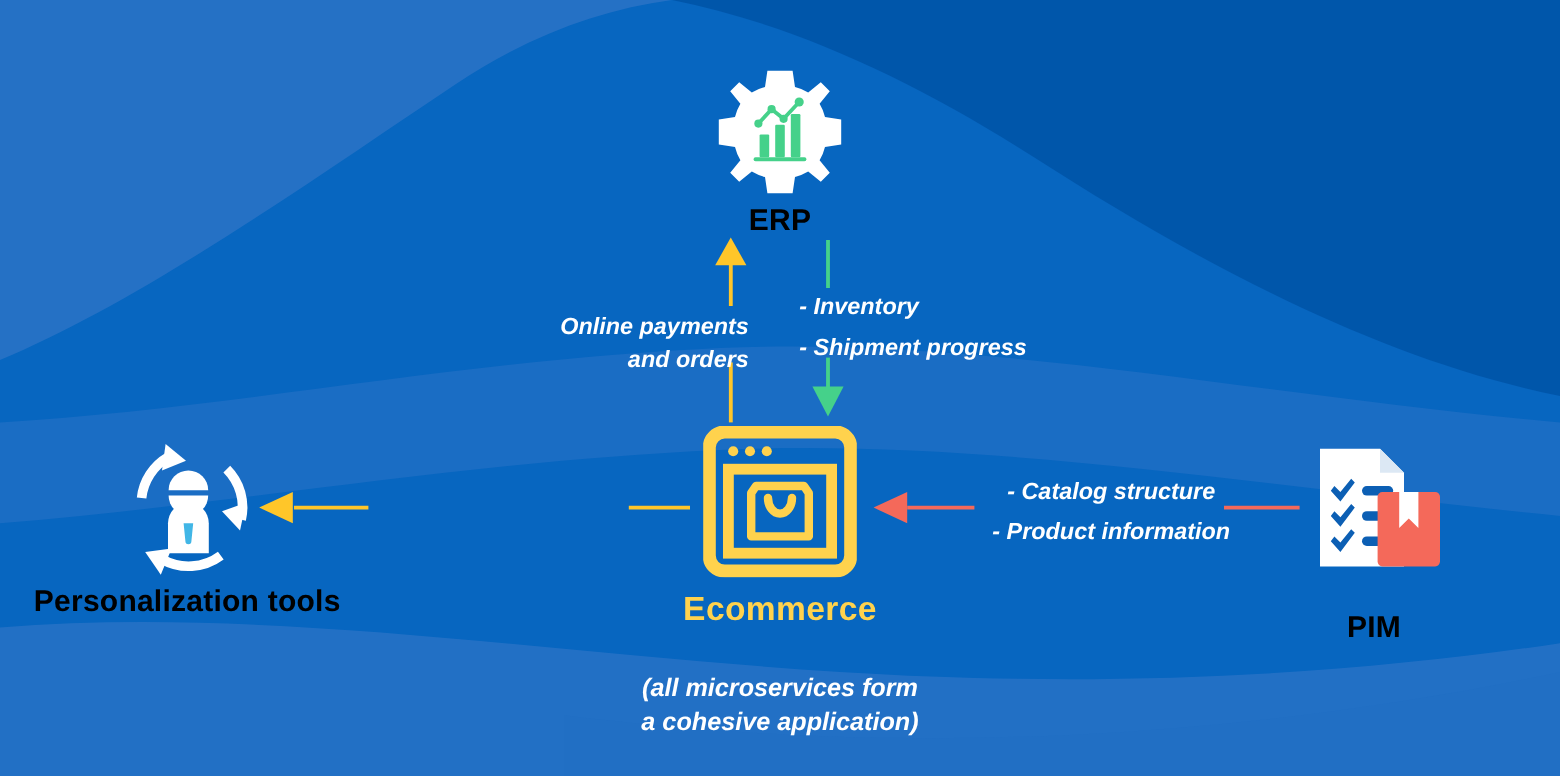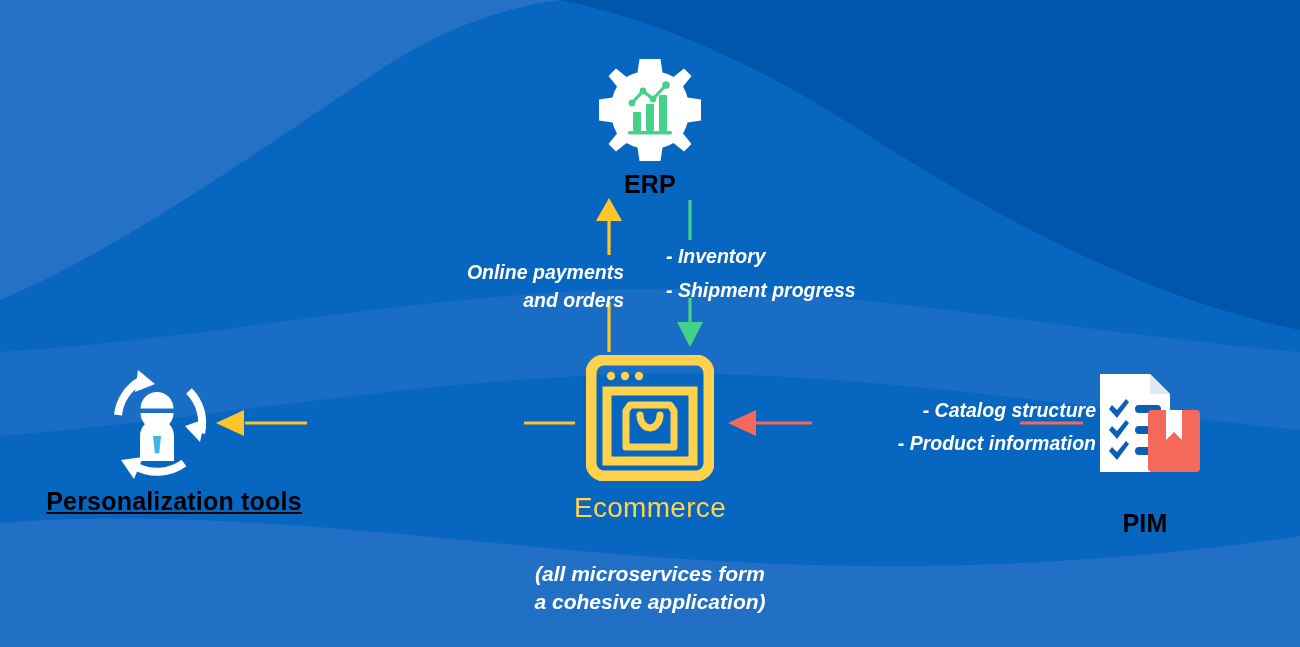--- a/index.html
+++ b/index.html
@@ -33,21 +33,21 @@
     font-weight:bold;
     font-size:19.5px;
     line-height:1.42;
     white-space:pre-line;
   }
   .ecomTitle {
     position:absolute;
     width:420px;
     text-align:center;
     color:#ffd24d;
-    font-weight:normal;
+    font-weight:bold;
     font-size:28px;
     letter-spacing:.3px;
   }
   .ecomSub {
     position:absolute;
     width:460px;
     text-align:center;
     color:#ffffff;
     font-style:italic;
     font-weight:bold;
@@ -137,21 +137,21 @@
         <path d="M96 29 A45 45 0 0 1 108 71"></path>
         <path d="M91 101 A45 45 0 0 1 42 104"></path>
       </g>
       <g fill="#ffffff">
         <polygon points="45,8 62,22 42,30"></polygon>
         <polygon points="112,57 107,80 92,64"></polygon>
         <polygon points="41,117 28,98 50,95"></polygon>
       </g>
     </svg>
   </div>
-  <div class="nodeLabel" style="left:24px; top:487px;text-decoration:underline;">Personalization
+  <div class="nodeLabel" style="left:6px; top:487px;">Personalization
 tools</div>
 
   <div class="node" style="left:1092px; top:368px;">
     <svg width="112" height="110" viewBox="0 0 112 110">
       <path d="M8 6 L58 6 L78 26 L78 104 L8 104 Z" fill="#ffffff"></path>
       <path d="M58 6 L78 26 L58 26 Z" fill="#dce8f4"></path>
       <g fill="#0c5fb4">
         <polygon points="20,37 25,42 34,31 37,34 25,50 17,41"></polygon>
         <polygon points="20,58 25,63 34,52 37,55 25,71 17,62"></polygon>
         <polygon points="20,79 25,84 34,73 37,76 25,92 17,83"></polygon>
@@ -192,17 +192,17 @@
     </g>
   </svg>
 
   <div class="flowLabel" style="left:666px; top:240px; width:300px; text-align:left; line-height:1.72;">- Inventory
 - Shipment progress</div>
 
   <div class="flowLabel" style="left:410px; top:259px; width:214px; text-align:right;">Online payments
 and orders</div>
 
 
-  <div class="flowLabel" style="left:816px; top:394px; width:280px; text-align:right; line-height:1.68;">- Catalog structure
+  <div class="flowLabel" style="left:786px; top:394px; width:280px; text-align:center; line-height:1.68;">- Catalog structure
 - Product information</div>
 
 
 </div>
 
 </body></html>

